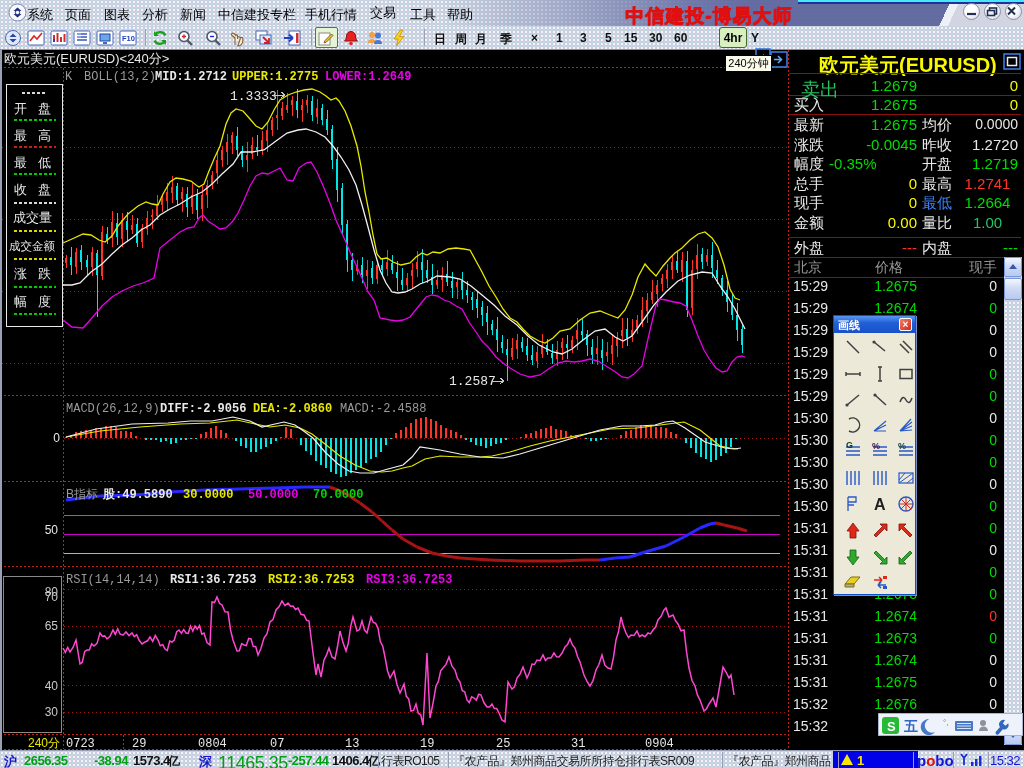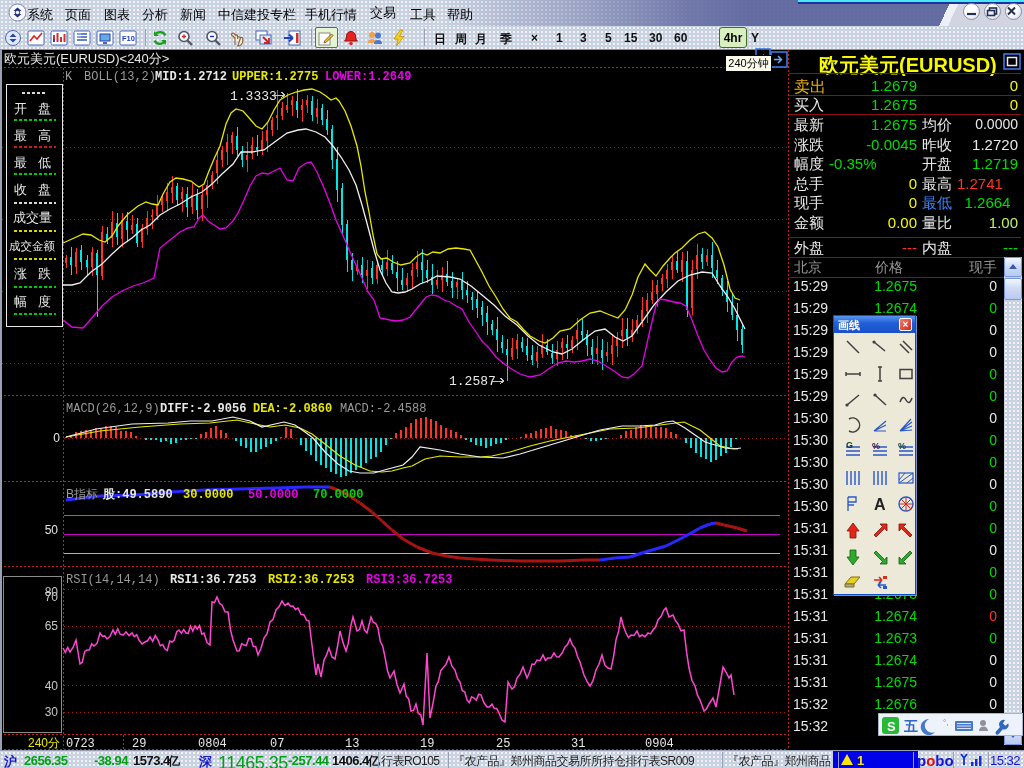--- a/index.html
+++ b/index.html
@@ -13,20 +13,21 @@
     <div class="ab" style="left:27px;top:6px;font-size:13px;color:#000">系统</div>
     <div class="ab" style="left:65px;top:6px;font-size:13px;color:#000">页面</div>
     <div class="ab" style="left:104px;top:6px;font-size:13px;color:#000">图表</div>
     <div class="ab" style="left:142px;top:6px;font-size:13px;color:#000">分析</div>
     <div class="ab" style="left:180px;top:6px;font-size:13px;color:#000">新闻</div>
     <div class="ab" style="left:218px;top:6px;font-size:13px;color:#000">中信建投专栏</div>
     <div class="ab" style="left:305px;top:6px;font-size:13px;color:#000">手机行情</div>
     <div class="ab" style="left:370px;top:4px;font-size:13px;color:#000">交易</div>
     <div class="ab" style="left:410px;top:6px;font-size:13px;color:#000">工具</div>
     <div class="ab" style="left:447px;top:6px;font-size:13px;color:#000">帮助</div>
+    <div class="ab" style="left:625px;top:3px;font-size:19px;font-weight:bold;color:#e01010;letter-spacing:1px;white-space:nowrap;text-shadow:0.7px 0 #e01010,0 0.7px #e01010">中信建投-博易大师</div>
     <div class="ab" style="left:963px;top:3px;width:17px;height:17px;border-radius:9px;background:radial-gradient(circle at 35% 30%,#ffffff 40%,#e8eaf2 70%,#c8ccd8);border:1.5px solid #8890a0"></div>
     <div class="ab" style="left:984px;top:3px;width:17px;height:17px;border-radius:9px;background:radial-gradient(circle at 35% 30%,#ffffff 40%,#e8eaf2 70%,#c8ccd8);border:1.5px solid #8890a0"></div>
     <div class="ab" style="left:1005px;top:3px;width:17px;height:17px;border-radius:9px;background:radial-gradient(circle at 35% 30%,#ffffff 40%,#e8eaf2 70%,#c8ccd8);border:1.5px solid #8890a0"></div>
     <svg class="ab" style="left:963px;top:3px" width="62" height="17">
       <path d="M4 11 h9" stroke="#203050" stroke-width="2.2"></path>
       <rect x="26.5" y="5" width="7" height="6" fill="none" stroke="#203050" stroke-width="1.6"></rect>
       <rect x="24.5" y="7.5" width="7" height="5" fill="#eef" stroke="#203050" stroke-width="1.6"></rect>
       <path d="M45 4.5 l7 7 m0 -7 l-7 7" stroke="#203050" stroke-width="2"></path>
     </svg>
   </div>
@@ -666,50 +667,50 @@
     <svg class="ab" style="left:214px;top:3px" width="18" height="17">
       <rect x="1" y="1" width="16" height="15" fill="none" stroke="#3a7ae0" stroke-width="1.6"></rect>
       <rect x="4.5" y="4.5" width="9" height="8" fill="none" stroke="#e8e8f8" stroke-width="1.5"></rect>
     </svg>
     <div class="ab" style="left:0;top:23px;width:232px;height:1px;background:#8c1010"></div>
     <div class="ab" style="left:0;top:45px;width:232px;height:1px;background:#8c1010"></div>
     <div class="ab" style="left:0;top:64px;width:232px;height:1px;background:#8c1010"></div>
     <div class="ab" style="left:0;top:187px;width:232px;height:1px;background:#8c1010"></div>
     <div class="ab" style="left:0;top:207px;width:232px;height:1px;background:#8c1010"></div>
     <div class="ab" style="left:0;top:227px;width:232px;height:1px;background:#8c1010"></div>
-    <div class="ab" style="left:5px;top:27px;font-size:16px;color:#eab308">卖出</div>
+    <div class="ab" style="left:12px;top:27px;font-size:19px;color:#22c55e">卖出</div>
     <div class="ab" style="left:40px;top:27px;width:88px;font-size:15px;color:#00dc00;text-align:right">1.2679</div>
     <div class="ab" style="left:150px;top:27px;width:79px;font-size:15px;color:#f8f800;text-align:right">0</div>
     <div class="ab" style="left:5px;top:46px;font-size:15px;color:#e8e8e8">买入</div>
     <div class="ab" style="left:40px;top:46px;width:88px;font-size:15px;color:#00dc00;text-align:right">1.2675</div>
     <div class="ab" style="left:150px;top:46px;width:79px;font-size:15px;color:#f8f800;text-align:right">0</div>
     <div class="ab" style="left:5px;top:66px;font-size:15px;color:#e8e8e8">最新</div>
     <div class="ab" style="left:40px;top:66px;width:88px;font-size:15px;color:#00dc00;text-align:right">1.2675</div>
     <div class="ab" style="left:133px;top:66px;font-size:15px;color:#e8e8e8">均价</div>
     <div class="ab" style="left:168px;top:66px;width:61px;font-size:14px;color:#e8e8e8;text-align:right">0.0000</div>
     <div class="ab" style="left:5px;top:86px;font-size:15px;color:#e8e8e8">涨跌</div>
     <div class="ab" style="left:40px;top:86px;width:88px;font-size:15px;color:#00dc00;text-align:right">-0.0045</div>
     <div class="ab" style="left:133px;top:86px;font-size:15px;color:#e8e8e8">昨收</div>
     <div class="ab" style="left:168px;top:86px;width:61px;font-size:15px;color:#e8e8e8;text-align:right">1.2720</div>
     <div class="ab" style="left:5px;top:105px;font-size:15px;color:#e8e8e8">幅度</div>
     <div class="ab" style="left:40px;top:105px;width:88px;font-size:15px;color:#00dc00;text-align:left">-0.35%</div>
     <div class="ab" style="left:133px;top:105px;font-size:15px;color:#e8e8e8">开盘</div>
     <div class="ab" style="left:168px;top:105px;width:61px;font-size:15px;color:#00dc00;text-align:right">1.2719</div>
     <div class="ab" style="left:5px;top:125px;font-size:15px;color:#e8e8e8">总手</div>
     <div class="ab" style="left:40px;top:125px;width:88px;font-size:15px;color:#f8f800;text-align:right">0</div>
     <div class="ab" style="left:133px;top:125px;font-size:15px;color:#e8e8e8">最高</div>
-    <div class="ab" style="left:168px;top:125px;width:61px;font-size:15px;color:#ff3428;text-align:left">1.2741</div>
+    <div class="ab" style="left:168px;top:125px;width:61px;font-size:15px;color:#ff3428;text-align:center">1.2741</div>
     <div class="ab" style="left:5px;top:144px;font-size:15px;color:#e8e8e8">现手</div>
     <div class="ab" style="left:40px;top:144px;width:88px;font-size:15px;color:#f8f800;text-align:right">0</div>
     <div class="ab" style="left:133px;top:144px;font-size:15px;color:#3b82f6">最低</div>
     <div class="ab" style="left:168px;top:144px;width:61px;font-size:15px;color:#00dc00;text-align:center">1.2664</div>
     <div class="ab" style="left:5px;top:164px;font-size:15px;color:#e8e8e8">金额</div>
     <div class="ab" style="left:40px;top:164px;width:88px;font-size:15px;color:#f8f800;text-align:right">0.00</div>
     <div class="ab" style="left:133px;top:164px;font-size:15px;color:#e8e8e8">量比</div>
-    <div class="ab" style="left:168px;top:164px;width:61px;font-size:15px;color:#bef264;text-align:right">1.00</div>
+    <div class="ab" style="left:168px;top:164px;width:61px;font-size:15px;color:#22c55e;text-align:center">1.00</div>
     <div class="ab" style="left:5px;top:189px;font-size:15px;color:#e8e8e8">外盘</div>
     <div class="ab" style="left:40px;top:189px;width:88px;font-size:15px;color:#ff3428;text-align:right">---</div>
     <div class="ab" style="left:133px;top:189px;font-size:15px;color:#e8e8e8">内盘</div>
     <div class="ab" style="left:168px;top:189px;width:61px;font-size:15px;color:#00dc00;text-align:right">---</div>
     <div class="ab" style="left:5px;top:209px;font-size:14px;color:#989898">北京</div>
     <div class="ab" style="left:86px;top:209px;font-size:14px;color:#989898">价格</div>
     <div class="ab" style="left:160px;top:209px;width:48px;font-size:14px;color:#989898;text-align:right">现手</div>
     <div class="ab" style="left:4px;top:228px;font-size:14px;color:#e8e8e8">15:29</div>
     <div class="ab" style="left:60px;top:228px;width:68px;font-size:14px;color:#00dc00;text-align:right">1.2675</div>
     <div class="ab" style="left:168px;top:228px;width:40px;font-size:14px;color:#e8e8e8;text-align:right">0</div>

